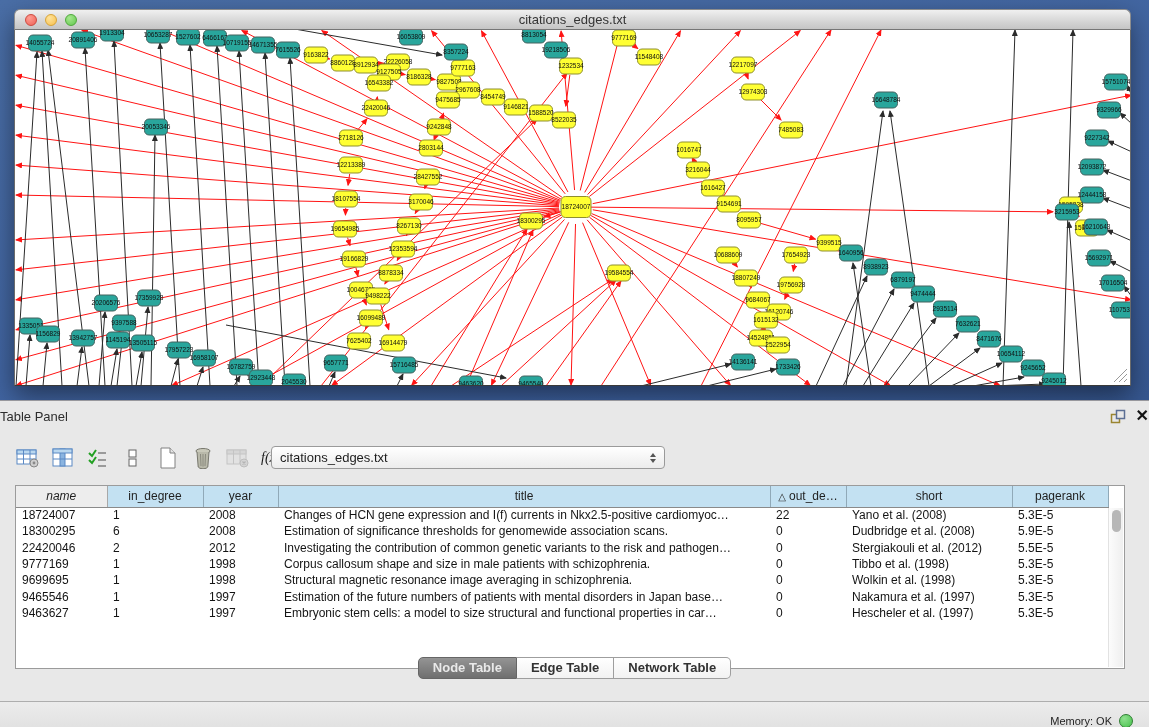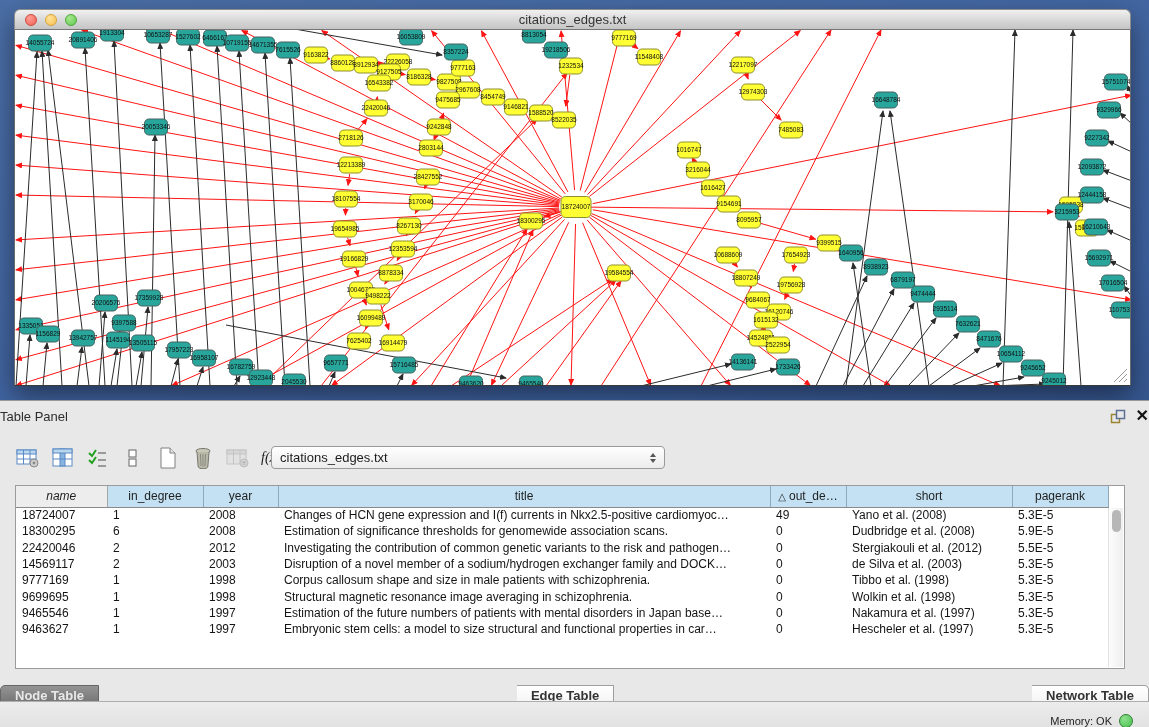--- a/index.html
+++ b/index.html
@@ -51,21 +51,21 @@
   col.c4{width:76px}col.c5{width:166px}col.c6{width:96px}
   th{height:21px;background:var(--hdrblue,#c3e1f2);border-right:1px solid #90a9b8;border-bottom:1px solid #8a8a8a;
      font-weight:400;font-size:12px;color:#1f1f1f;text-align:center;overflow:hidden;white-space:nowrap;}
   th:first-child{background:#ededed;border-right-color:#a8a8a8;font-style:italic;}
   th .sort{font-size:10px;color:#2b2b2b;margin-right:3px;}
   td{height:16.3px;font-size:12px;color:#141414;padding:0 5px 0 6px;white-space:nowrap;overflow:hidden;}
   .vscroll{position:absolute;right:1px;top:22px;bottom:1px;width:15px;
            background:linear-gradient(90deg,#fcfcfc,#efefef);border-left:1px solid #e2e2e2;}
   .vthumb{position:absolute;left:3px;top:2px;width:9px;height:22px;border-radius:5px;background:#b7b7b7;}
 
-  .tabs{position:absolute;left:0;right:0;top:284px;display:flex;justify-content:space-between;}
+  .tabs{position:absolute;left:0;right:0;top:256px;display:flex;justify-content:center;}
   .tab{height:22px;line-height:20px;padding:0 14px;background:linear-gradient(#ffffff,#f2f2f2);
        border:1px solid #9e9e9e;border-left:none;font-size:13px;font-weight:700;color:#333;}
   .tab:first-child{border-left:1px solid #9e9e9e;border-radius:5px 0 0 5px;}
   .tab:last-child{border-radius:0 5px 5px 0;}
   .tab.sel{background:linear-gradient(#949494,#6f6f6f);color:#e9e9e9;border-color:#666;}
 
   .status{position:absolute;left:0;top:300px;width:100%;height:38px;
           background:linear-gradient(#ececec,#dddddd);border-top:1px solid #aeaeae;
           display:flex;align-items:center;justify-content:flex-end;gap:7px;padding-right:16px;}
   .memlabel{font-size:11px;color:#222;}
@@ -803,50 +803,41 @@
             <th><span>short</span></th>
             <th><span>pagerank</span></th>
           </tr>
         </thead>
         <tbody>
           <tr>
             <td>18724007</td>
             <td>1</td>
             <td>2008</td>
             <td>Changes of HCN gene expression and I(f) currents in Nkx2.5-positive cardiomyoc…</td>
-            <td>49</td>
+            <td>22</td>
             <td>Yano et al. (2008)</td>
             <td>5.3E-5</td>
           </tr>
           <tr>
             <td>18300295</td>
             <td>6</td>
             <td>2008</td>
             <td>Estimation of significance thresholds for genomewide association scans.</td>
             <td>0</td>
             <td>Dudbridge et al. (2008)</td>
             <td>5.9E-5</td>
           </tr>
           <tr>
             <td>22420046</td>
             <td>2</td>
             <td>2012</td>
             <td>Investigating the contribution of common genetic variants to the risk and pathogen…</td>
             <td>0</td>
             <td>Stergiakouli et al. (2012)</td>
             <td>5.5E-5</td>
-          </tr>
-          <tr>
-            <td>14569117</td>
-            <td>2</td>
-            <td>2003</td>
-            <td>Disruption of a novel member of a sodium/hydrogen exchanger family and DOCK…</td>
-            <td>0</td>
-            <td>de Silva et al. (2003)</td>
-            <td>5.3E-5</td>
           </tr>
           <tr>
             <td>9777169</td>
             <td>1</td>
             <td>1998</td>
             <td>Corpus callosum shape and size in male patients with schizophrenia.</td>
             <td>0</td>
             <td>Tibbo et al. (1998)</td>
             <td>5.3E-5</td>
           </tr>

